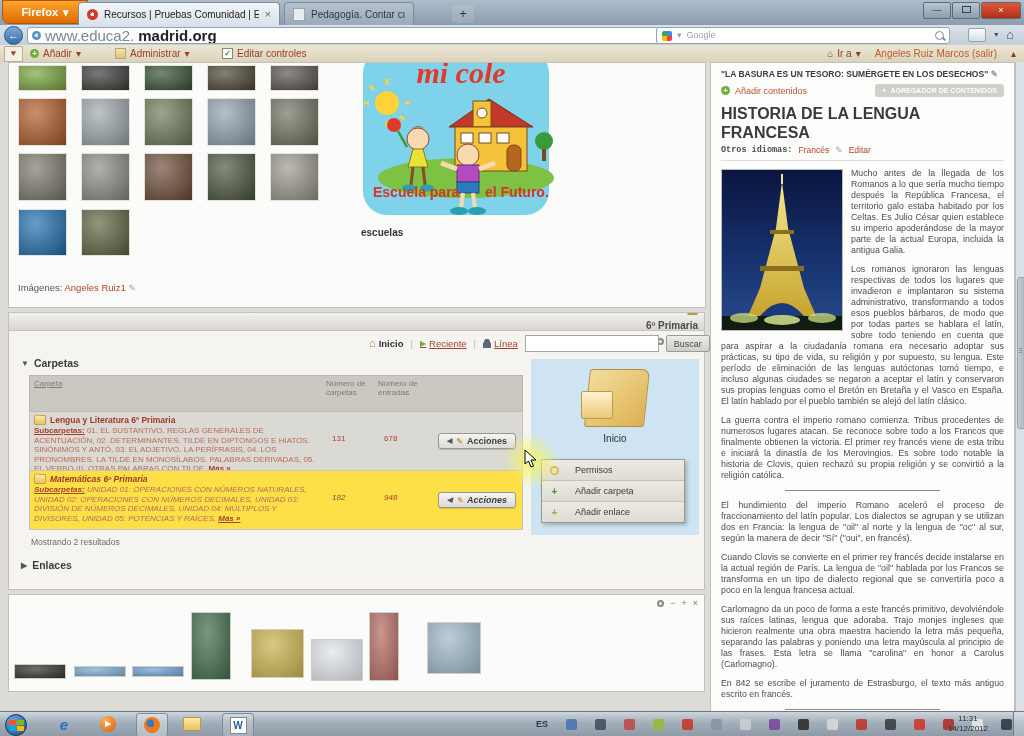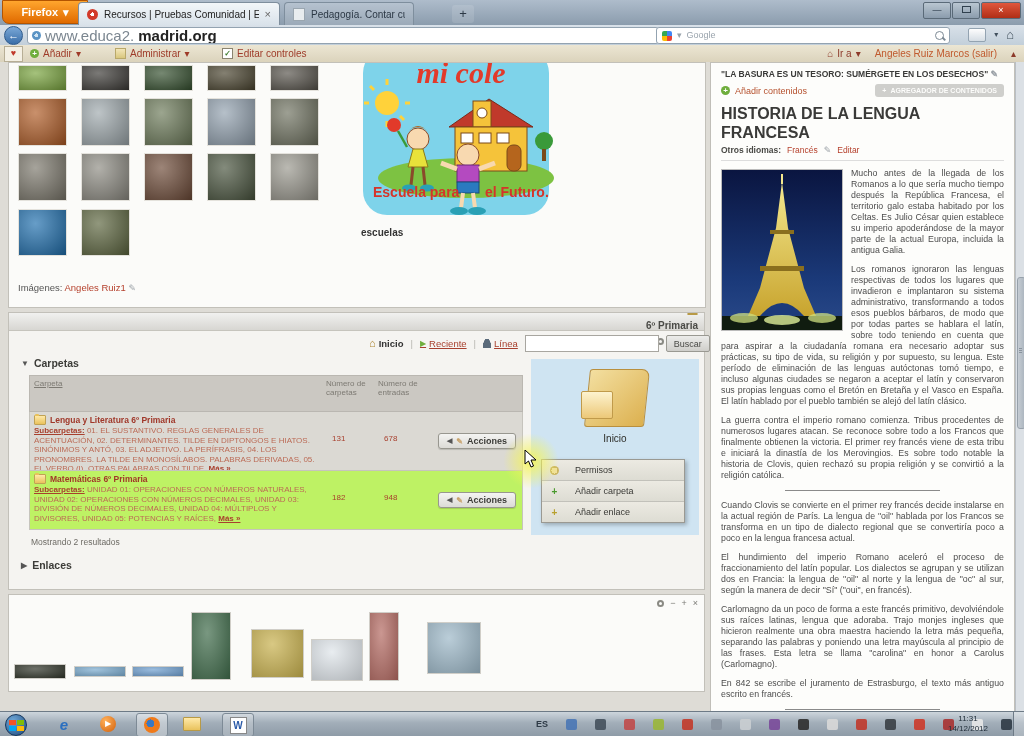--- a/index.html
+++ b/index.html
@@ -96,21 +96,21 @@
   .buscar-btn{height:17px;padding:0 7px;font-size:9px;color:#4a4a46;background:linear-gradient(#ececea,#cfceca);
               border:1px solid #9a9992;border-radius:2px;}
   .sect{position:absolute;left:12px;font-size:10.5px;font-weight:bold;color:#3c3c38;display:flex;gap:5px;align-items:center;}
   .tri{font-size:8px;color:#555;}
   .ftable{position:absolute;left:20px;top:62px;width:494px;font-size:8px;}
   .frow{display:grid;grid-template-columns:292px 52px 56px 94px;box-sizing:border-box;}
   .fhead{background:#cbc8c2;color:#7d7a73;height:37px;border:1px solid #bab7b1;}
   .fhead > div{padding:3px 4px;}
   .fhead .und{text-decoration:underline;}
   .fr1{background:#dbd9d3;border:1px solid #c6c4bd;border-top:none;height:59px;}
-  .fr2{background:#bef264;border:1px solid #c6c4bd;border-top:none;height:59px;}
+  .fr2{background:#fde047;border:1px solid #c6c4bd;border-top:none;height:59px;font-style:italic;}
   .fcell{padding:3px 4px;overflow:hidden;}
   .ftitle{color:#a0382a;font-weight:bold;font-size:8.5px;display:flex;gap:4px;align-items:center;}
   .folder-ico{width:10px;height:8px;background:linear-gradient(#ffe9a8,#e9c25c);border:1px solid #c0a254;
               border-radius:1px;position:relative;flex:none;}
   .folder-ico::before{content:"";position:absolute;left:0;top:-2px;width:4px;height:2px;background:#e9c25c;border-radius:1px 1px 0 0;}
   .fsubs{color:#bb6a55;margin-top:1px;line-height:9.6px;}
   .fsubs .sl{color:#a8402e;font-weight:bold;text-decoration:underline;}
   .num{color:#a8402e;text-align:left;padding-top:22px;padding-left:10px;}
   .act-cell{display:flex;align-items:center;justify-content:center;}
   .acciones{display:flex;align-items:center;gap:4px;background:linear-gradient(#f4f4f2,#dcdbd6);
@@ -153,21 +153,21 @@
   .bt7{left:418px;top:27px;width:52px;height:50px;}
   
   #article{left:710px;top:0;width:305px;height:650px;background:#fdfdfb;border-left:1px solid #c0beb8;
            padding:6px 10px 0 10px;box-sizing:border-box;overflow:hidden;}
   .quote-title{font-size:8.5px;font-weight:bold;color:#3a3a38;}
   .add-row{margin-top:5px;display:flex;align-items:center;gap:5px;font-size:9px;color:#b5502d;}
   .agg-btn{margin-left:auto;background:#c7c7c4;color:#fdfdfb;font-size:7px;font-weight:bold;
            border-radius:3px;padding:3px 7px;display:flex;gap:4px;align-items:center;opacity:.85;}
   .art-h1{font-size:16px;font-weight:bold;color:#3a3a38;line-height:19px;margin:7px 0 3px 0;}
   .lang-row{font-size:8.5px;color:#555;display:flex;gap:6px;align-items:center;}
-  .lang-row b{color:#4a4a46;}
+  .lang-row b{color:#4a4a46;font-family:Liberation Mono, monospace;}
   .divider{border-top:1px solid #ddd;margin:5px 0 7px 0;}
   .art-body{font-size:8.8px;line-height:11px;color:#4c4c4c;text-align:justify;}
   .art-body p{margin:0 0 8px 0;}
   .eiffel{float:left;width:120px;height:160px;margin:1px 8px 3px 0;border:1px solid #bbb;}
   hr.mid{width:55%;border:none;border-top:1px solid #8a8a8a;margin:9px auto;}
   
   .vscroll{position:absolute;left:1015px;top:0;width:9px;height:650px;background:#dbe0e5;border-left:1px solid #b9bfc5;}
   .vthumb{position:absolute;left:1px;top:215px;width:7px;height:150px;background:linear-gradient(90deg,#c6cdd4,#a9b3bd);
           border:1px solid #97a1ab;border-radius:3px;}
   .grip{position:absolute;left:1px;top:70px;width:3px;border-top:1px solid #8a949e;
@@ -522,22 +522,22 @@
           <path d="M38,146 q22,-26 44,0 z" fill="#1b3a7a"></path>
           <rect x="0" y="146" width="120" height="14" fill="#101c10"></rect>
           <ellipse cx="22" cy="148" rx="14" ry="5" fill="#cfe080" opacity="0.75"></ellipse>
           <ellipse cx="60" cy="150" rx="18" ry="5" fill="#dff09a" opacity="0.8"></ellipse>
           <ellipse cx="100" cy="148" rx="14" ry="5" fill="#cfe080" opacity="0.75"></ellipse>
         </svg>
         <p>Mucho antes de la llegada de los Romanos a lo que sería mucho tiempo después la República Francesa, el territorio galo estaba habitado por los Celtas. Es Julio César quien establece su imperio apoderándose de la mayor parte de la actual Europa, incluida la antigua Galia.</p>
         <p>Los romanos ignoraron las lenguas respectivas de todos los lugares que invadieron e implantaron su sistema administrativo, transformando a todos esos pueblos bárbaros, de modo que por todas partes se hablara el latín, sobre todo teniendo en cuenta que para aspirar a la ciudadanía romana era necesario adoptar sus prácticas, su tipo de vida, su religión y por supuesto, su lengua. Este período de eliminación de las lenguas autóctonas tomó tiempo, e incluso algunas ciudades se negaron a aceptar el latín y conservaron sus propias lenguas como el Bretón en Bretaña y el Vasco en España. El latín hablado por el pueblo también se alejó del latín clásico.</p>
         <p>La guerra contra el imperio romano comienza. Tribus procedentes de numerosos lugares atacan. Se reconoce sobre todo a los Francos que finalmente obtienen la victoria. El primer rey francés viene de esta tribu e iniciará la dinastía de los Merovingios. Es sobre todo notable la historia de Clovis, quien rechazó su propia religión y se convirtió a la religión católica.</p>
         <hr class="mid">
+        <p>El hundimiento del imperio Romano aceleró el proceso de fraccionamiento del latín popular. Los dialectos se agrupan y se utilizan dos en Francia: la lengua de "oil" al norte y la lengua de "oc" al sur, según la manera de decir "Sí" ("oui", en francés).</p>
         <p>Cuando Clovis se convierte en el primer rey francés decide instalarse en la actual región de París. La lengua de "oil" hablada por los Francos se transforma en un tipo de dialecto regional que se convertiría poco a poco en la lengua francesa actual.</p>
-        <p>El hundimiento del imperio Romano aceleró el proceso de fraccionamiento del latín popular. Los dialectos se agrupan y se utilizan dos en Francia: la lengua de "oil" al norte y la lengua de "oc" al sur, según la manera de decir "Sí" ("oui", en francés).</p>
         <p>Carlomagno da un poco de forma a este francés primitivo, devolviéndole sus raíces latinas, lengua que adoraba. Trajo monjes ingleses que hicieron realmente una obra maestra haciendo la letra más pequeña, separando las palabras y poniendo una letra mayúscula al principio de las frases. Esta letra se llama "carolina" en honor a Carolus (Carlomagno).</p>
         <p>En 842 se escribe el juramento de Estrasburgo, el texto más antiguo escrito en francés.</p>
         <hr class="mid">
 
       </div>
     </div>
 
     <div class="vscroll">
       <div class="vthumb">
           <span class="grip"></span>

